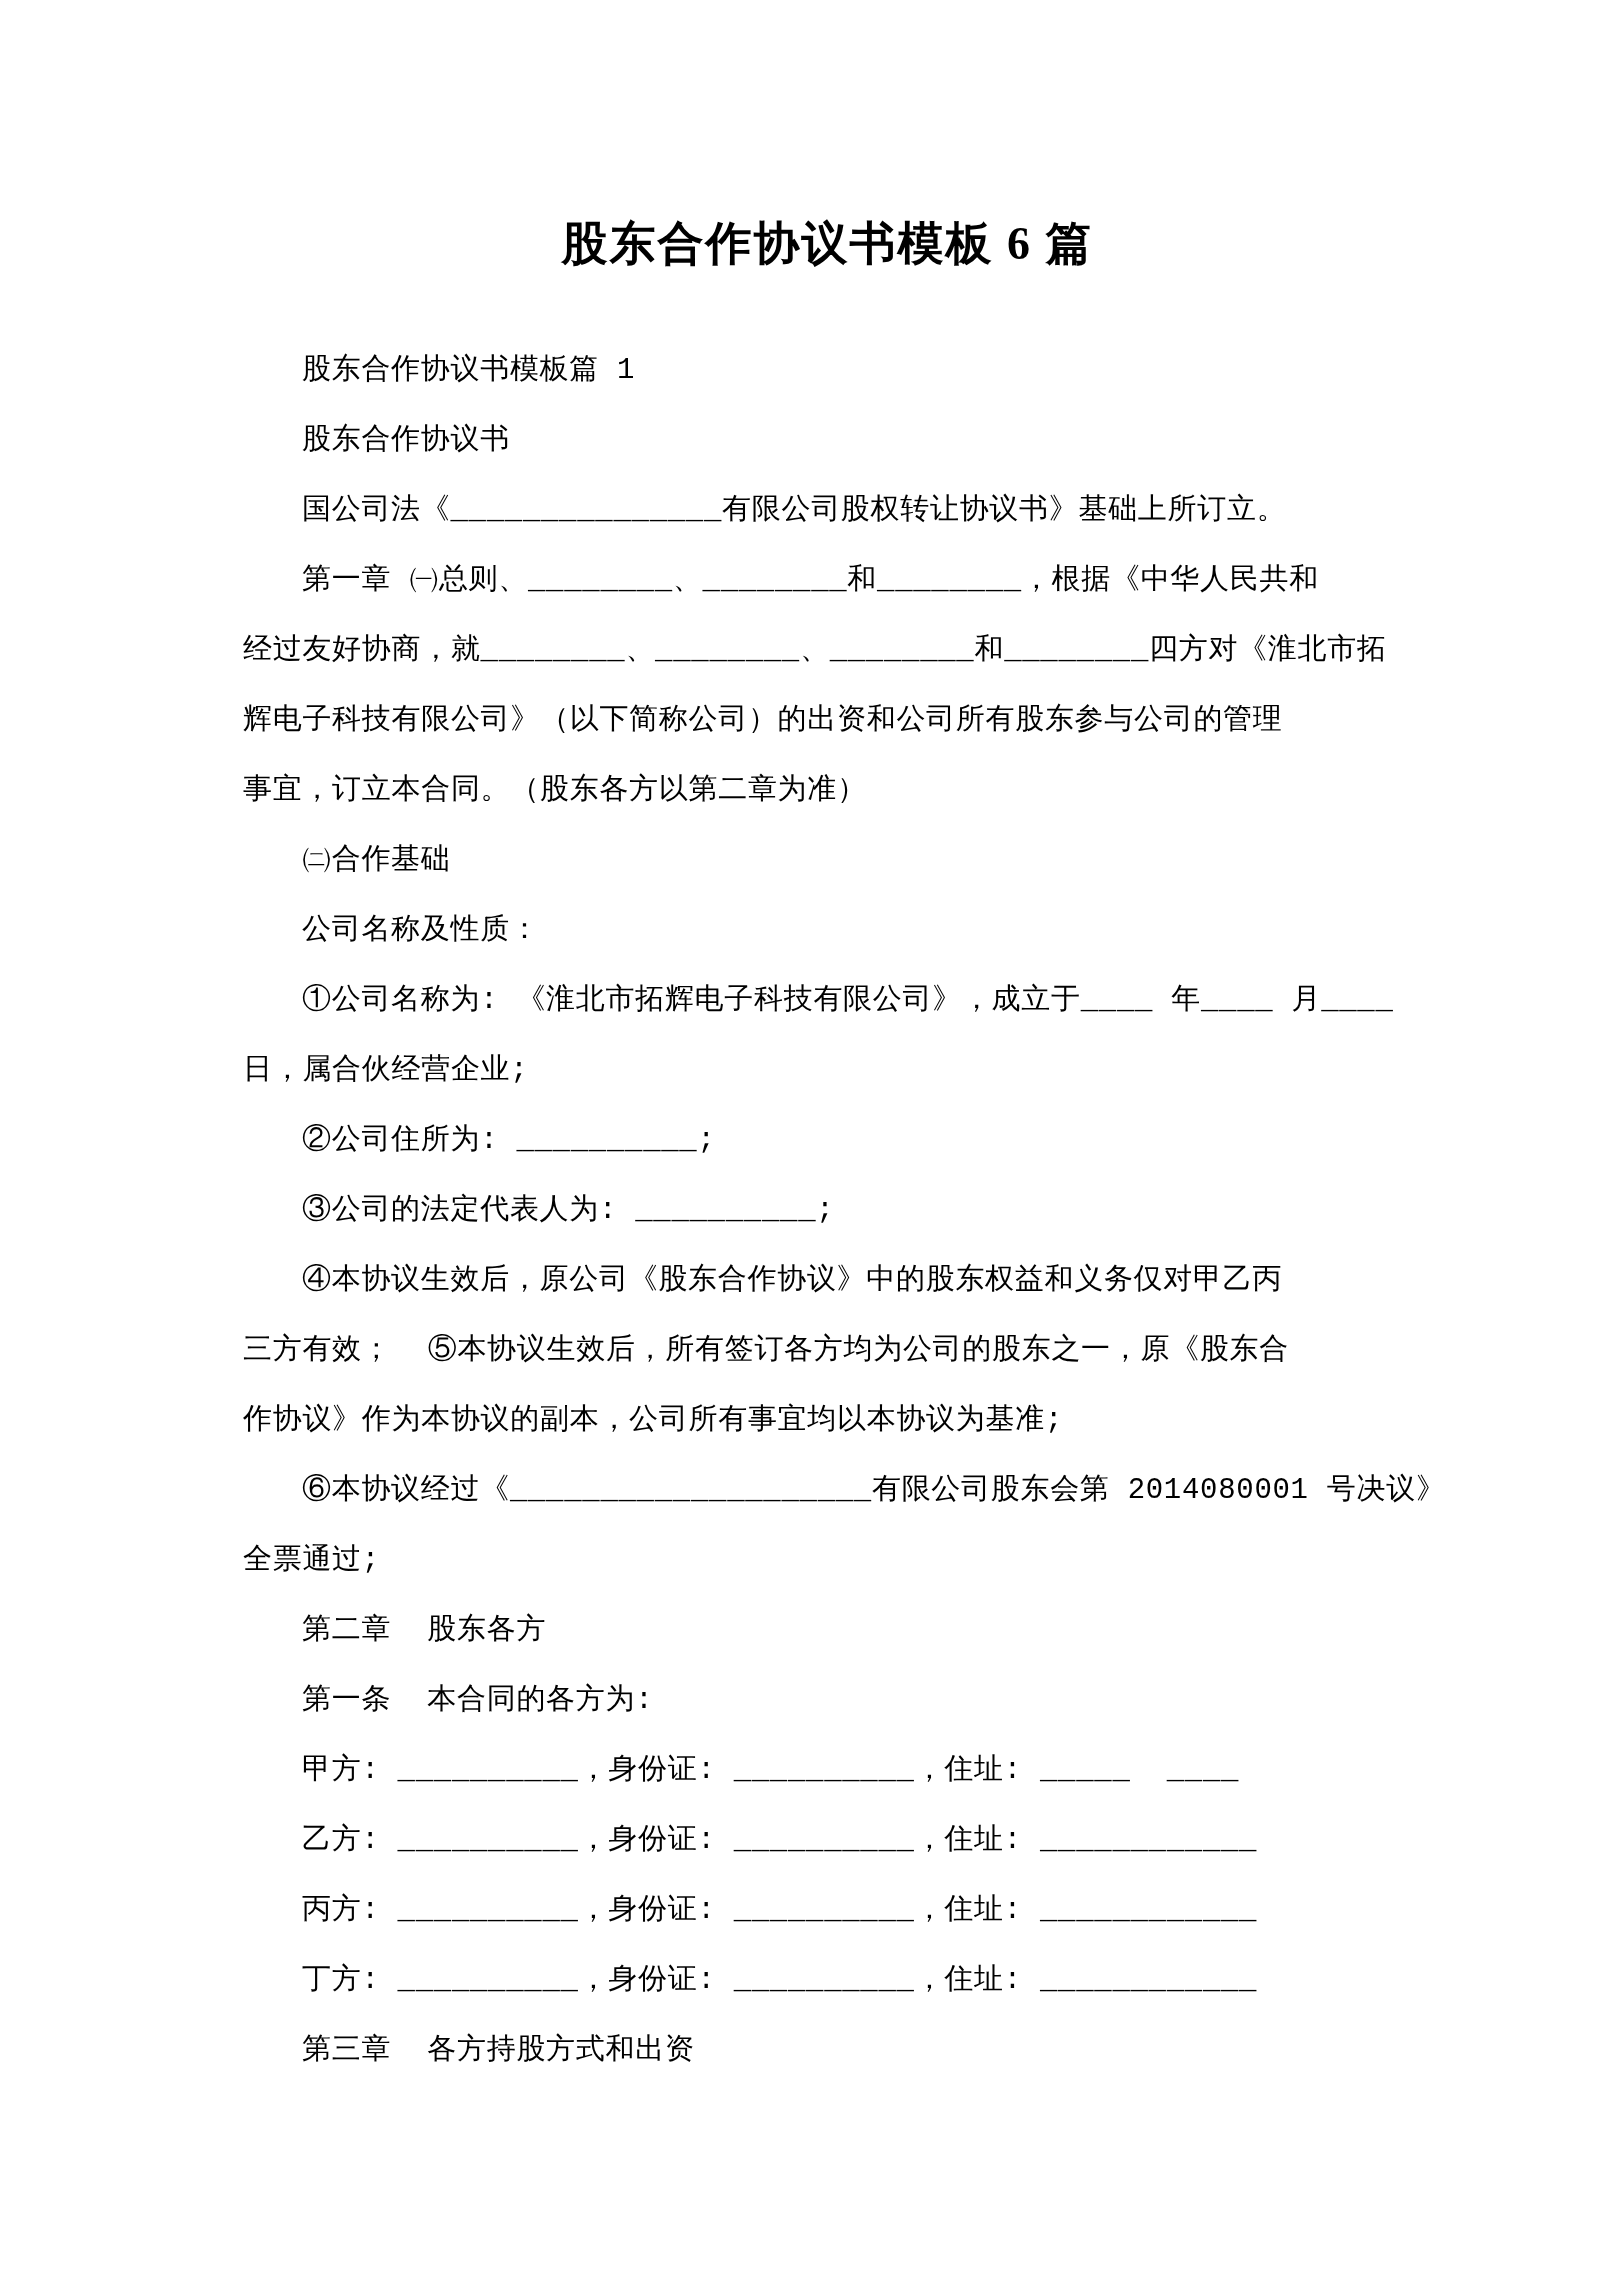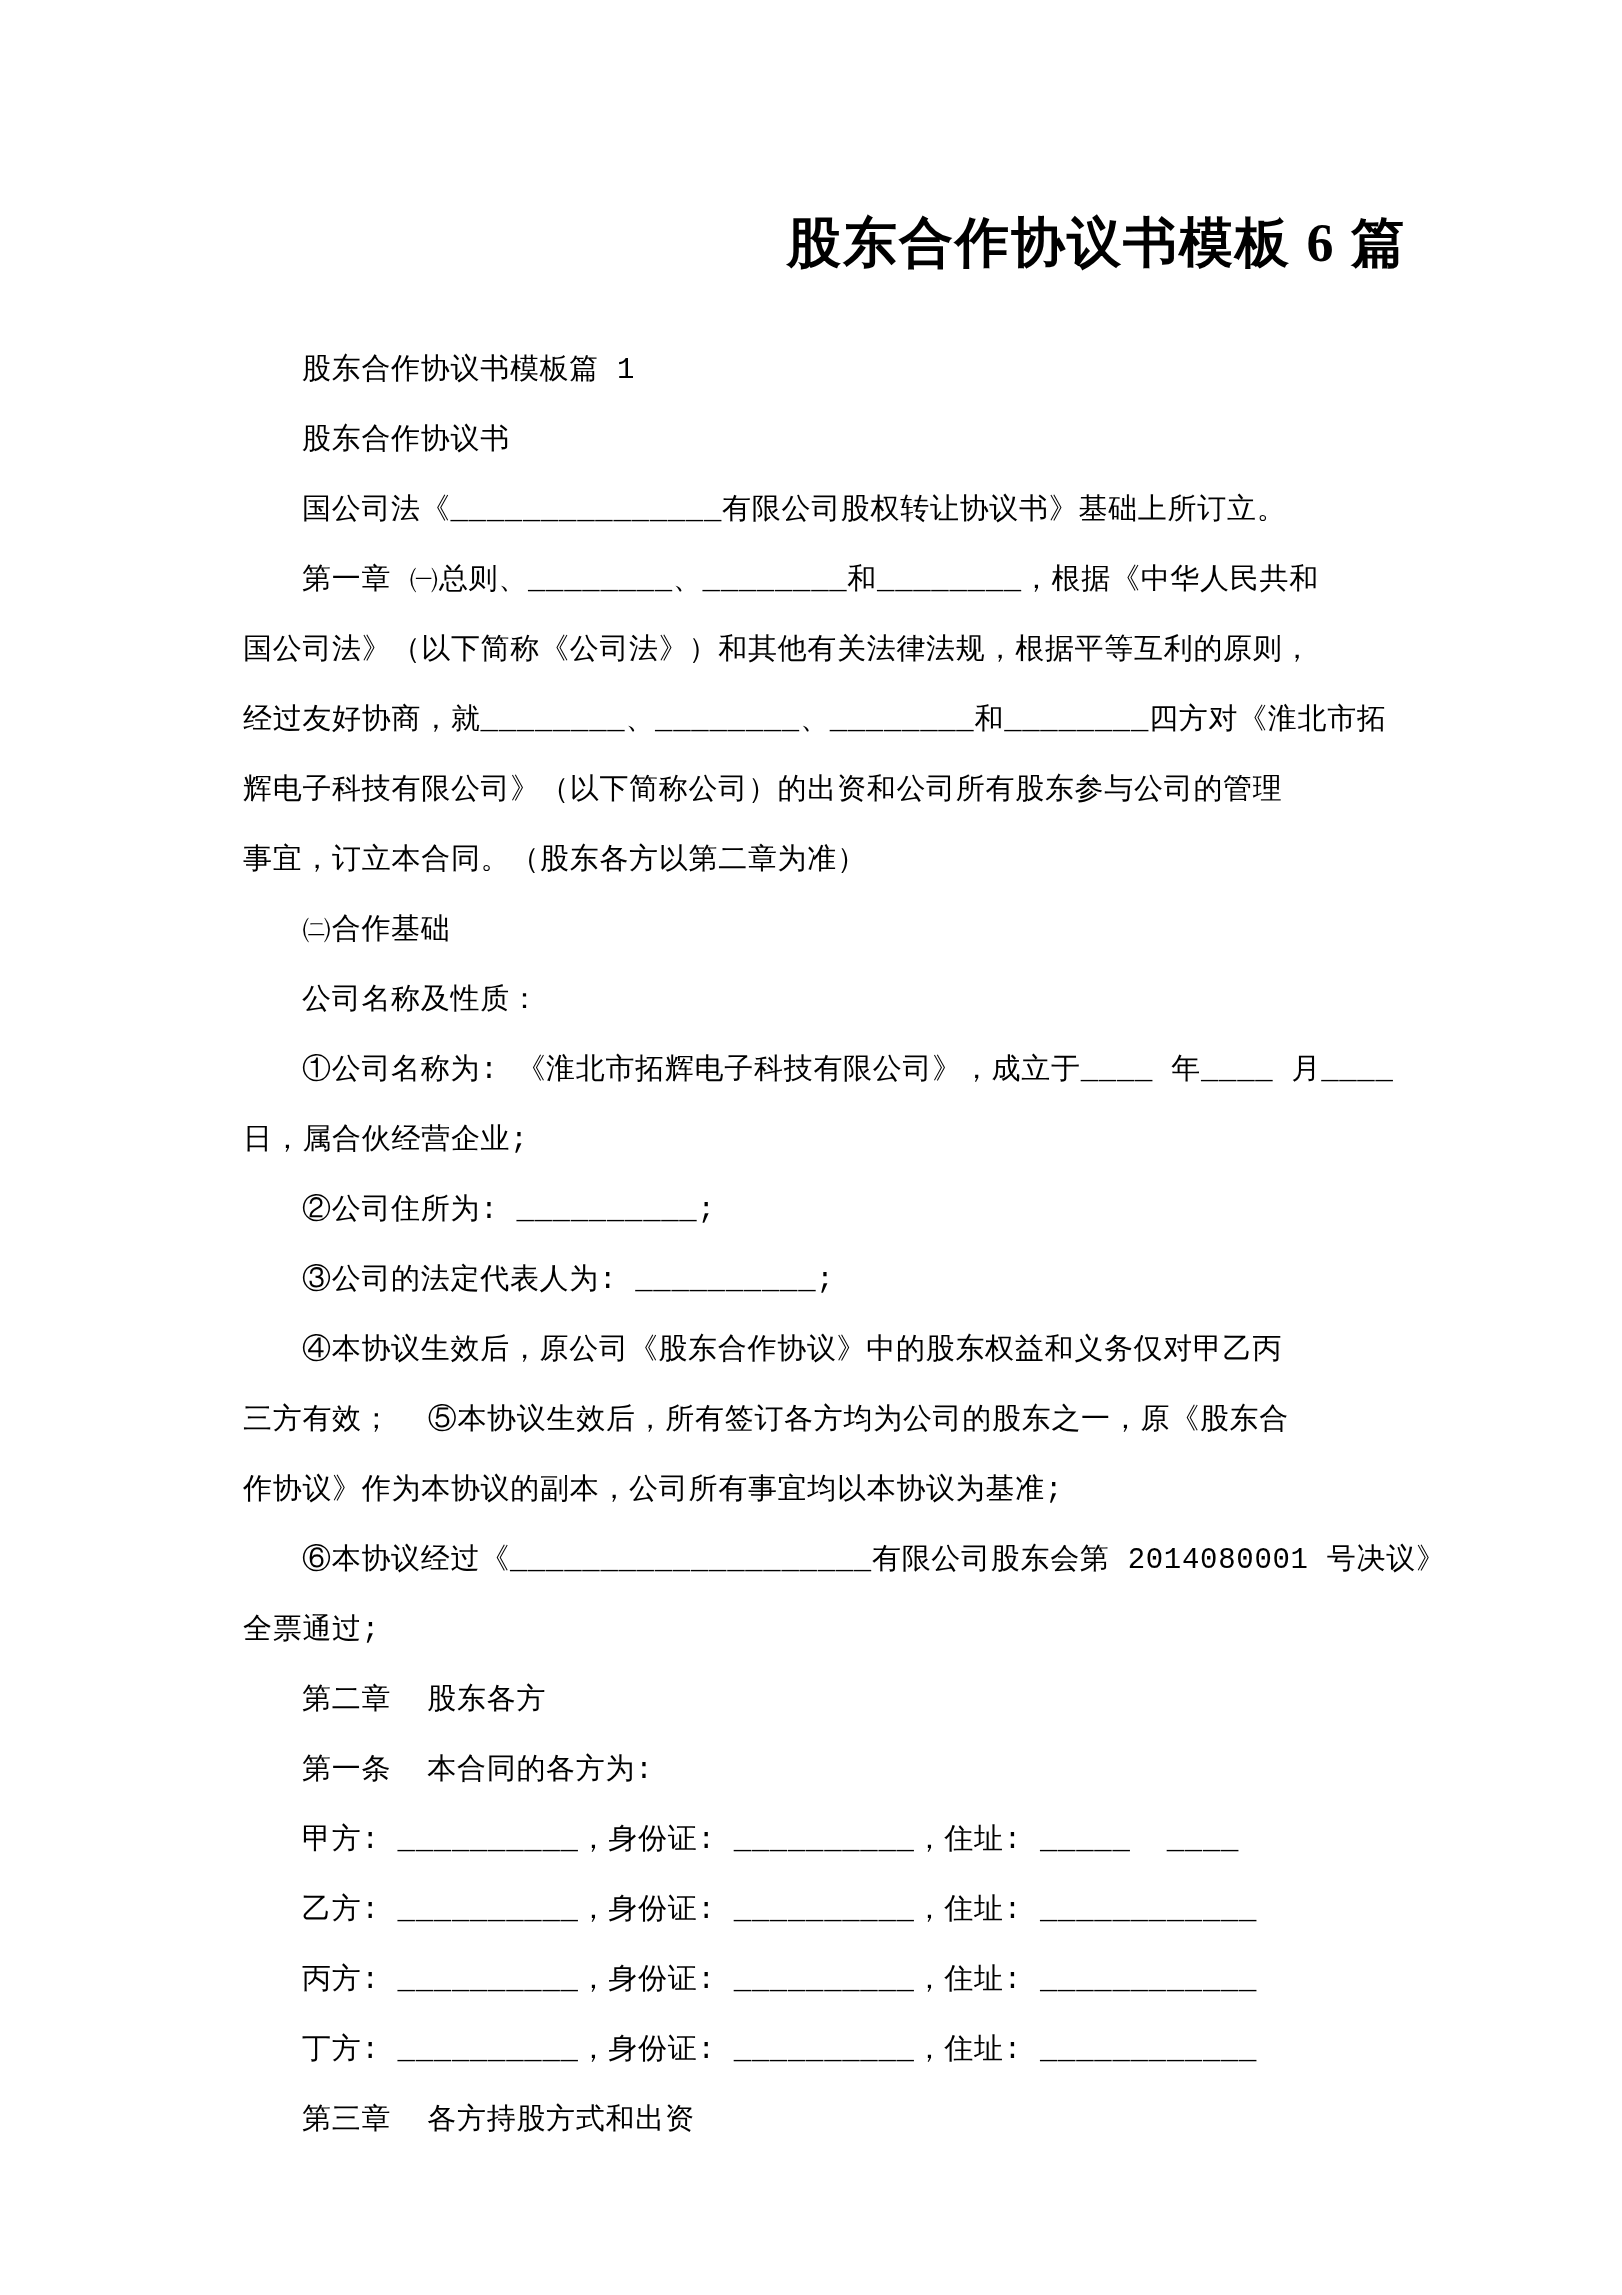--- a/index.html
+++ b/index.html
@@ -14,23 +14,23 @@
     background: #ffffff;
     color: #000000;
     font-family: "Liberation Serif", "DejaVu Serif", serif;
     overflow: hidden;
   }
   .doc-title {
     position: absolute;
     top: 202px;
     left: 226px;
     width: 1171px;
-    margin: 10px;
-    text-align: right;
-    font-size: 54px;
+    margin: 16px;
+    text-align: center;
+    font-size: 46px;
     font-weight: bold;
     line-height: 1.15;
     letter-spacing: 2px;
     white-space: pre;
   }
   .doc-lines {
     position: absolute;
     top: 336px;
     left: 243px;
     width: 1173px;
@@ -49,21 +49,20 @@
 </head>
 <body>
 
 <div class="page" style="background: rgb(255, 255, 255); color: rgb(0, 0, 0);">
   <h1 class="doc-title">股东合作协议书模板 6 篇</h1>
   <div class="doc-lines" id="doc-lines">
       <div class="doc-line indent">股东合作协议书模板篇 1</div>
       <div class="doc-line indent">股东合作协议书</div>
       <div class="doc-line indent">国公司法《_______________有限公司股权转让协议书》基础上所订立。</div>
       <div class="doc-line indent">第一章 ㈠总则、________、________和________，根据《中华人民共和</div>
-      <div class="doc-line">国公司法》（以下简称《公司法》）和其他有关法律法规，根据平等互利的原则，</div>
       <div class="doc-line">经过友好协商，就________、________、________和________四方对《淮北市拓</div>
       <div class="doc-line">辉电子科技有限公司》（以下简称公司）的出资和公司所有股东参与公司的管理</div>
       <div class="doc-line">事宜，订立本合同。（股东各方以第二章为准）</div>
       <div class="doc-line indent">㈡合作基础</div>
       <div class="doc-line indent">公司名称及性质：</div>
       <div class="doc-line indent">①公司名称为: 《淮北市拓辉电子科技有限公司》，成立于____ 年____ 月____</div>
       <div class="doc-line">日，属合伙经营企业;</div>
       <div class="doc-line indent">②公司住所为: __________;</div>
       <div class="doc-line indent">③公司的法定代表人为: __________;</div>
       <div class="doc-line indent">④本协议生效后，原公司《股东合作协议》中的股东权益和义务仅对甲乙丙</div>

